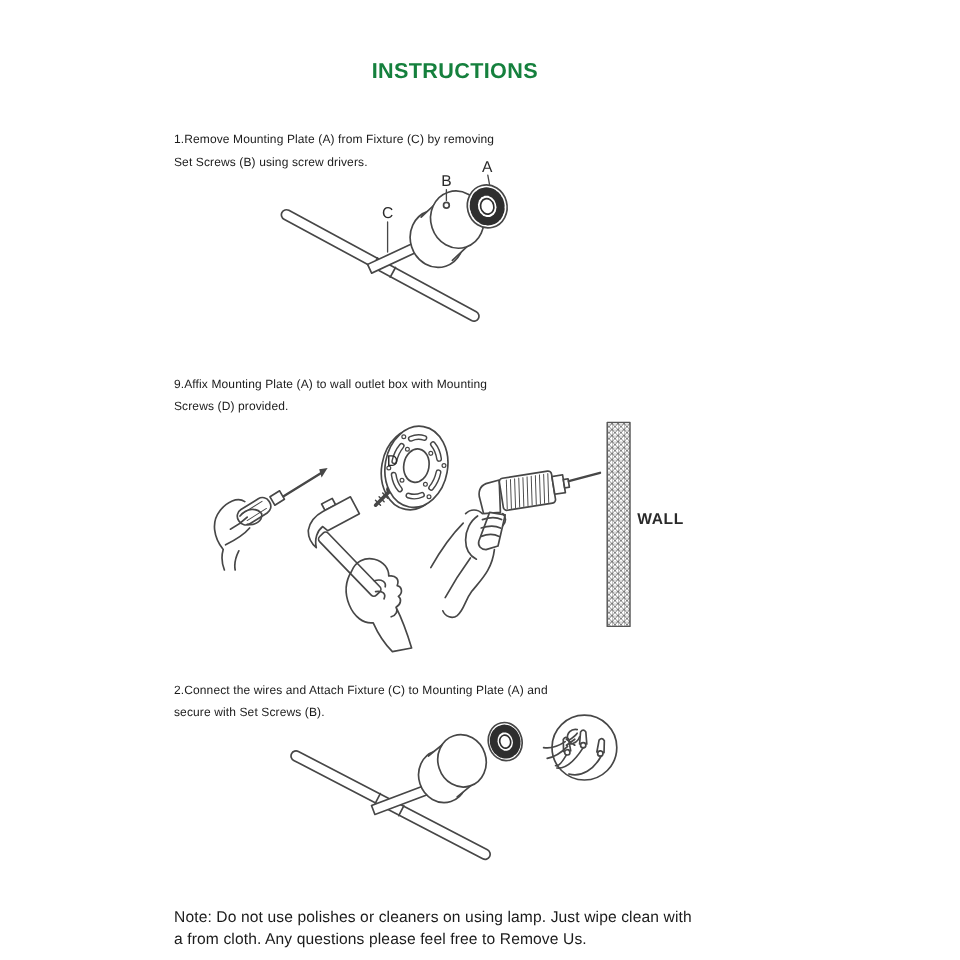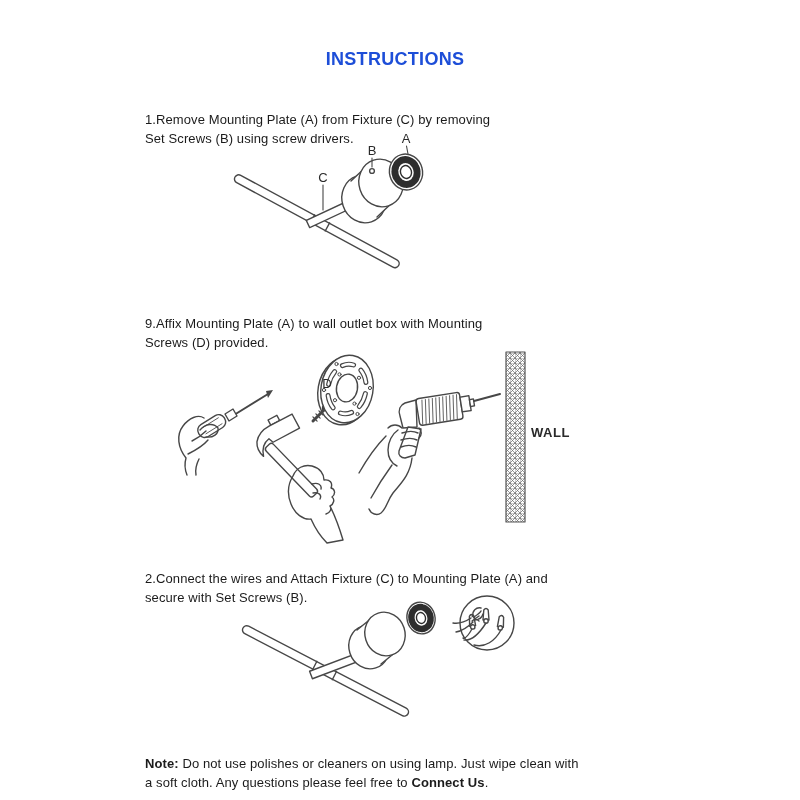--- a/index.html
+++ b/index.html
@@ -6,37 +6,37 @@
   body {
     width: 800px; height: 800px;
     background: #ffffff;
     font-family: "Liberation Sans", sans-serif;
     color: #1b1b1b;
     position: relative;
     overflow: hidden;
   }
   .abs { position: absolute; }
   .title {
-    top: 37px; left: 16px; width: 758px;
+    top: 37px; left: 0; width: 758px;
     text-align: center;
     font-size: 18px; font-weight: bold; letter-spacing: 0.3px;
-    color: #1d4ed8;
+    color: #15803d;
   }
   .step {
     left: 145px;
-    font-size: 13px; line-height: 19px;
+    font-size: 10px; line-height: 19px;
     white-space: pre-line;
     letter-spacing: 0.1px;
   }
   .note {
     left: 145px; top: 741px; width: 470px;
     font-size: 13px; line-height: 19px;
     letter-spacing: 0.1px;
   }
-  .b { font-weight: bold; }
+  .b { font-weight: normal; }
   svg .ink { stroke: #474747; fill: none; stroke-width: 1.4; stroke-linecap: round; stroke-linejoin: round; }
   svg .wfill { fill: #ffffff; }
   svg text { font-family: "Liberation Sans", sans-serif; font-size: 13px; fill: #2a2a2a; stroke: none; }
   svg .wall-label { font-weight: bold; font-size: 13px; letter-spacing: 0.5px; }
 </style>
 </head>
 <body>
 
 <main>
 
@@ -213,16 +213,16 @@
                    M247,28 L254,33 M247,33 L254,28
                    M246,30 C240,34 234,36 228,35
                    M248,34 C243,39 237,43 231,44"></path>
         </g>
       </g>
     </g>
   </svg>
 
   <p class="abs note">
     <span class="b">Note:</span><span> Do not use polishes or cleaners on using lamp. Just wipe clean with</span><br>
-    <span>a soft cloth. Any questions please feel free to </span><span class="b">Connect Us</span><span>.</span>
+    <span>a from cloth. Any questions please feel free to </span><span class="b">Remove Us</span><span>.</span>
   </p>
 
 </main>
 
 </body></html>

